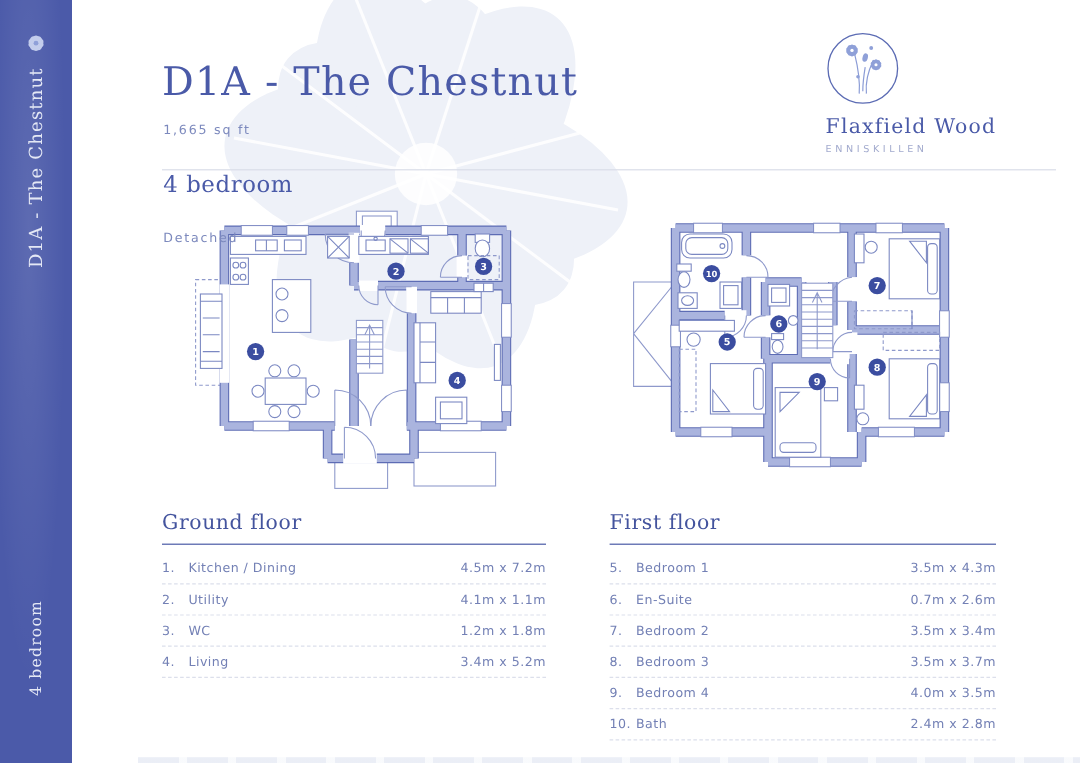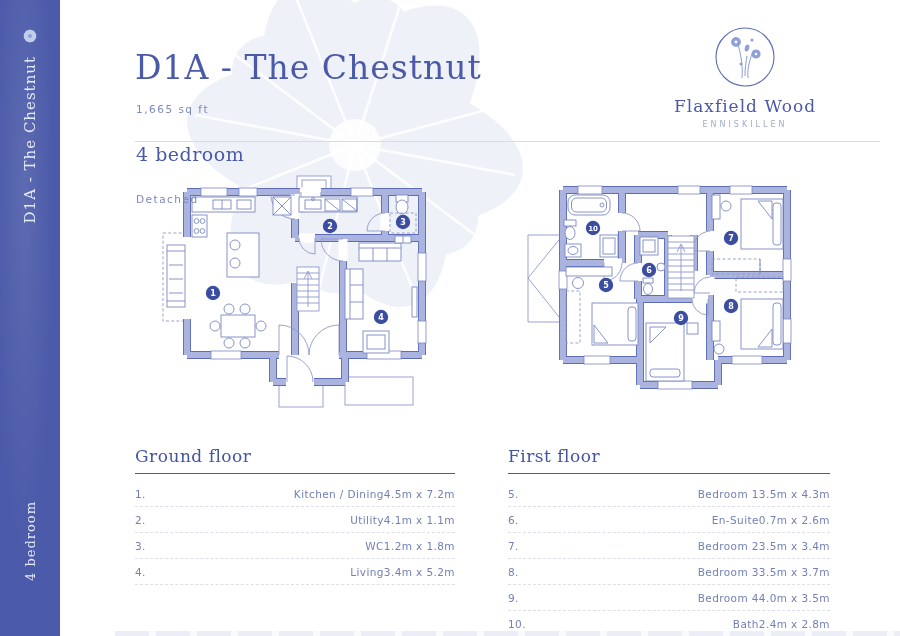--- a/index.html
+++ b/index.html
@@ -19,49 +19,49 @@
   
   .watermark{position:absolute;left:130px;top:-40px;z-index:1;opacity:1;}
   
   .hdr-title{position:absolute;left:135px;top:48px;font-family:"DejaVu Serif", serif;
      font-size:33px;color:#4A5AA8;letter-spacing:1px;z-index:4;}
   .hdr-sub{position:absolute;left:136px;top:103px;display:flex;align-items:baseline;gap:28px;z-index:4;flex-direction:column;}
   .hdr-area,.hdr-type{font-size:10.5px;color:#7C89BD;letter-spacing:1.5px;}
   .hdr-bed{font-family:"DejaVu Serif", serif;font-size:19px;color:#4A5AA8;letter-spacing:0.5px;}
   .hdr-rule{position:absolute;left:135px;top:141px;width:745px;height:1px;background:#D9DCE8;z-index:2;}
   
-  .logo{position:absolute;left:660px;top:26px;width:170px;text-align:center;z-index:4;}
+  .logo{position:absolute;left:688px;top:26px;width:170px;z-index:4;}
   .logo-name{font-family:"DejaVu Serif", serif;font-size:17px;color:#4A5AA8;letter-spacing:1px;margin-top:4px;}
   .logo-loc{font-size:8px;color:#A3ABce;letter-spacing:3px;margin-top:4px;}
   
   .plan-ground{position:absolute;left:155px;top:175px;z-index:3;}
   .plan-first{position:absolute;left:520px;top:175px;z-index:3;}
   .wd{stroke:#5D6CB4;stroke-width:8;fill:none;}
   .wf{stroke:#AAB4DE;stroke-width:6.2;fill:none;}
   .gap{fill:#fff;}
   .win{fill:#fff;stroke:#7B88C2;stroke-width:0.8;}
   .thin{stroke:#8E99CB;stroke-width:0.9;fill:none;}
   .thinw{stroke:#8E99CB;stroke-width:0.9;fill:#fff;}
   .dash{stroke:#8E99CB;stroke-width:0.9;fill:none;stroke-dasharray:3 2.2;}
   .furn{stroke:#7B88C2;stroke-width:0.9;fill:#fff;}
   .furnl{stroke:#7B88C2;stroke-width:0.9;fill:none;}
   .badge{fill:#3B4DA0;}
   .badge-t{fill:#fff;font:700 8px "DejaVu Sans", sans-serif;text-anchor:middle;}
   .badge-t10{font-size:7px;}
   
-  .rtable{position:absolute;top:446px;z-index:4;}
+  .rtable{position:absolute;top:426px;z-index:4;}
   .t-ground{left:135px;width:320px;}
   .t-first{left:508px;width:322px;}
   .rtable h3{margin:0 0 7px 0;font-family:"DejaVu Serif", serif;font-weight:400;
      font-size:17px;color:#44549E;letter-spacing:0.5px;
      border-bottom:1.5px solid #4A5AA6;padding-bottom:7px;}
   .rrow{display:flex;align-items:baseline;padding:7px 0 6px 0;
      border-bottom:1px dashed #DCDFEB;font-size:10.5px;color:#7380B5;letter-spacing:0.4px;}
   .rnum{width:22px;flex:0 0 22px;}
-  .rname{flex:1;text-align:right;}
+  .rname{flex:1;}
   .rsize{text-align:left;white-space:nowrap;}
   
   .bottom-strip{position:absolute;left:115px;right:0;bottom:0;height:5px;z-index:2;opacity:.8;
      background:repeating-linear-gradient(90deg,#E6EAF4 0 34px,#F7F9FC 34px 41px);}
 </style>
 </head>
 <body>
 
 <div class="page">
 

